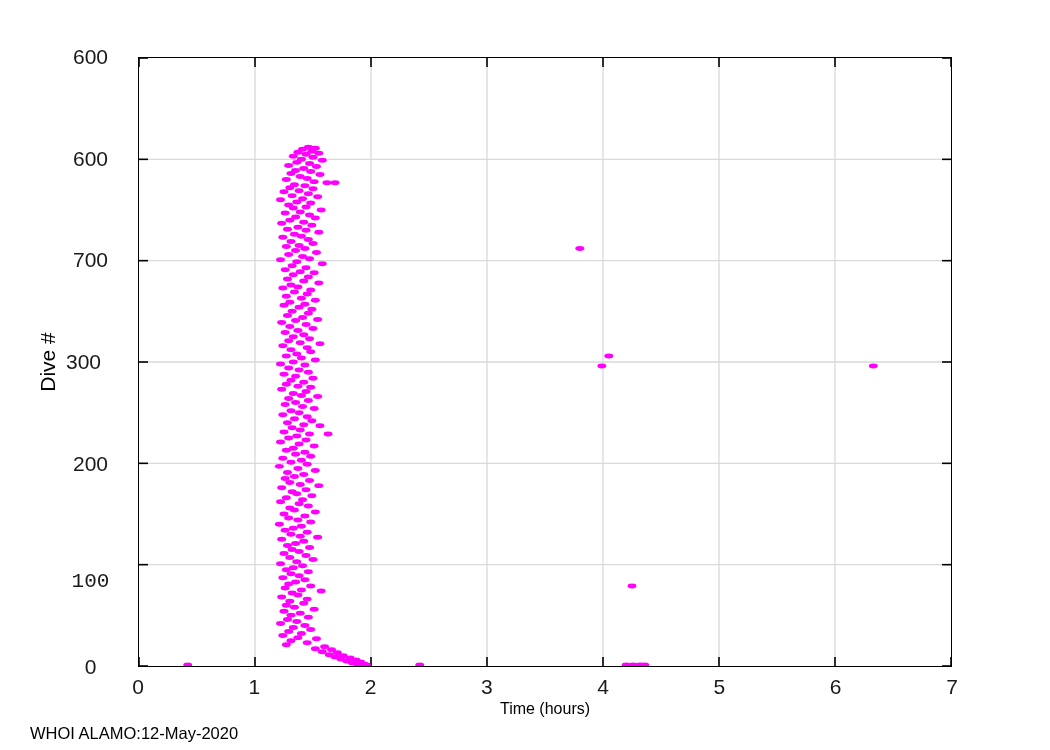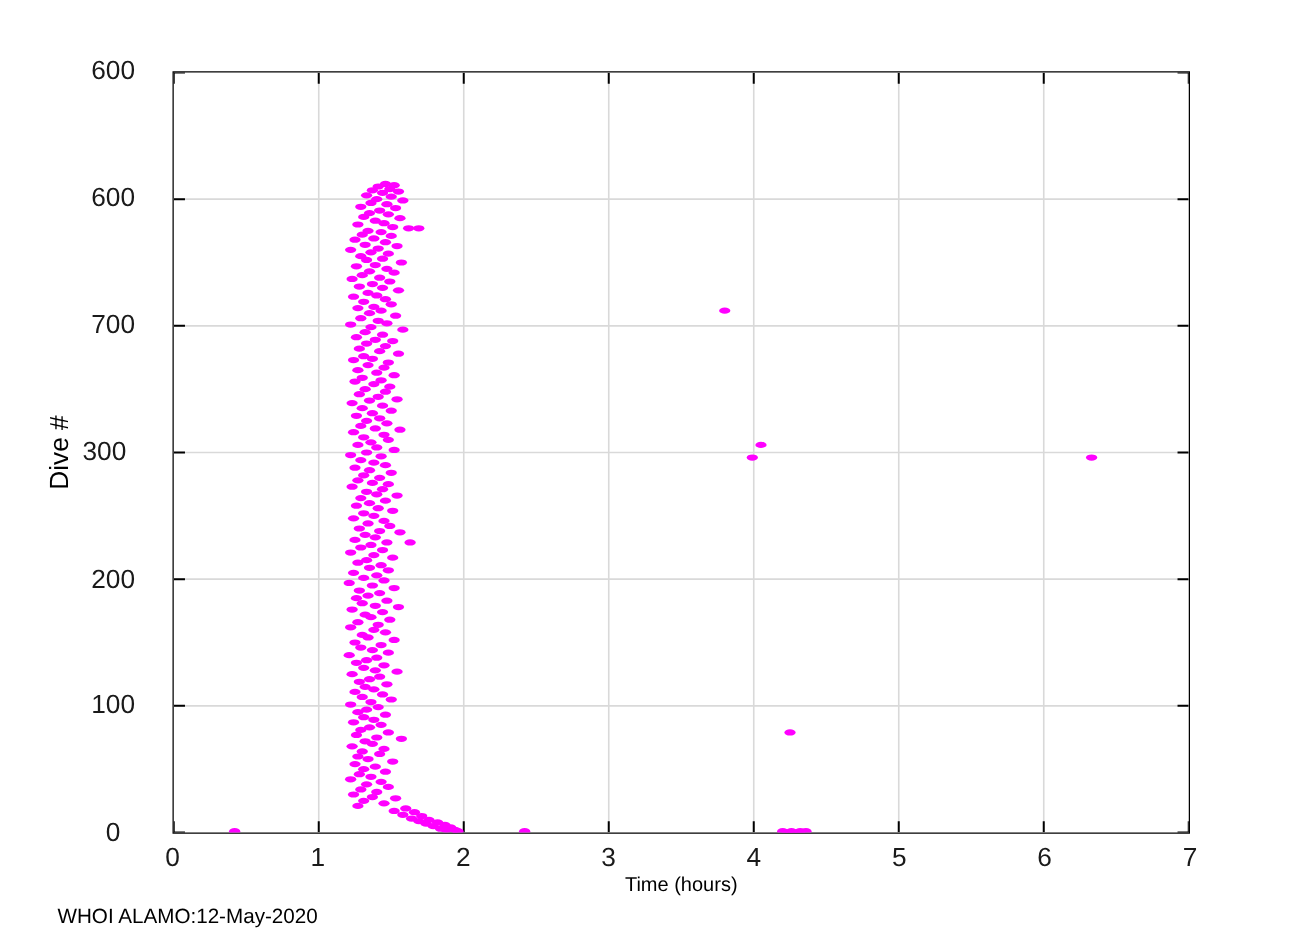--- a/index.html
+++ b/index.html
@@ -84,21 +84,20 @@
     transform: translateX(-50%);
     white-space: nowrap;
   }
   #footer-note {
     position: absolute;
     left: 30px;
     top: 724px;
     font-size: 16.5px;
     color: #000000;
     white-space: nowrap;
-    margin-left: 16px;
   }
 </style>
 </head>
 <body>
 
 <div id="figure">
 
 
   <div id="plot-area">
     <svg id="grid-svg" viewBox="0 0 814 610" preserveAspectRatio="none">
@@ -443,21 +442,21 @@
           <ellipse cx="502.35428571428577" cy="608.9833333333333" rx="4.5" ry="2.5" fill="#FF00FF"></ellipse>
           <ellipse cx="507.0057142857143" cy="608.9833333333333" rx="4.5" ry="2.5" fill="#FF00FF"></ellipse>
           <ellipse cx="498.8657142857143" cy="610" rx="4.5" ry="2.5" fill="#FF00FF"></ellipse>
           <ellipse cx="491.8885714285714" cy="610" rx="4.5" ry="2.5" fill="#FF00FF"></ellipse>
         </g>
       </svg>
   </div>
 
   <div id="y-tick-labels">
       <div class="tick-label-y" style="left: 55px; width: 71px; top: 667px;">0</div>
-      <div class="tick-label-y" style="left: 55px; width: 71px; top: 564px;">100</div>
+      <div class="tick-label-y" style="left: 55px; width: 71px; top: 581px; font-family: Liberation Mono, monospace;">100</div>
       <div class="tick-label-y" style="left: 55px; width: 71px; top: 463.667px;">200</div>
       <div class="tick-label-y" style="left: 48px; width: 71px; top: 362px;">300</div>
       <div class="tick-label-y" style="left: 55px; width: 71px; top: 260.333px;">700</div>
       <div class="tick-label-y" style="left: 55px; width: 71px; top: 158.667px;">600</div>
       <div class="tick-label-y" style="left: 55px; width: 71px; top: 57px;">600</div>
     </div>
   <div id="x-tick-labels">
       <div class="tick-label-x" style="left: 138px; top: 675px;">0</div>
       <div class="tick-label-x" style="left: 254.286px; top: 675px;">1</div>
       <div class="tick-label-x" style="left: 370.571px; top: 675px;">2</div>

